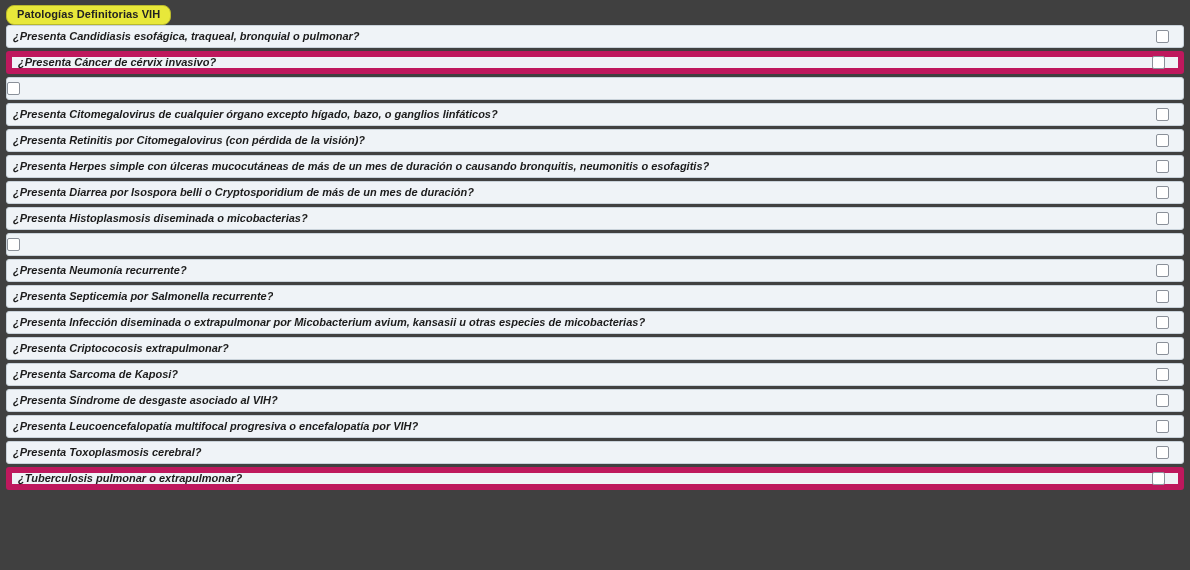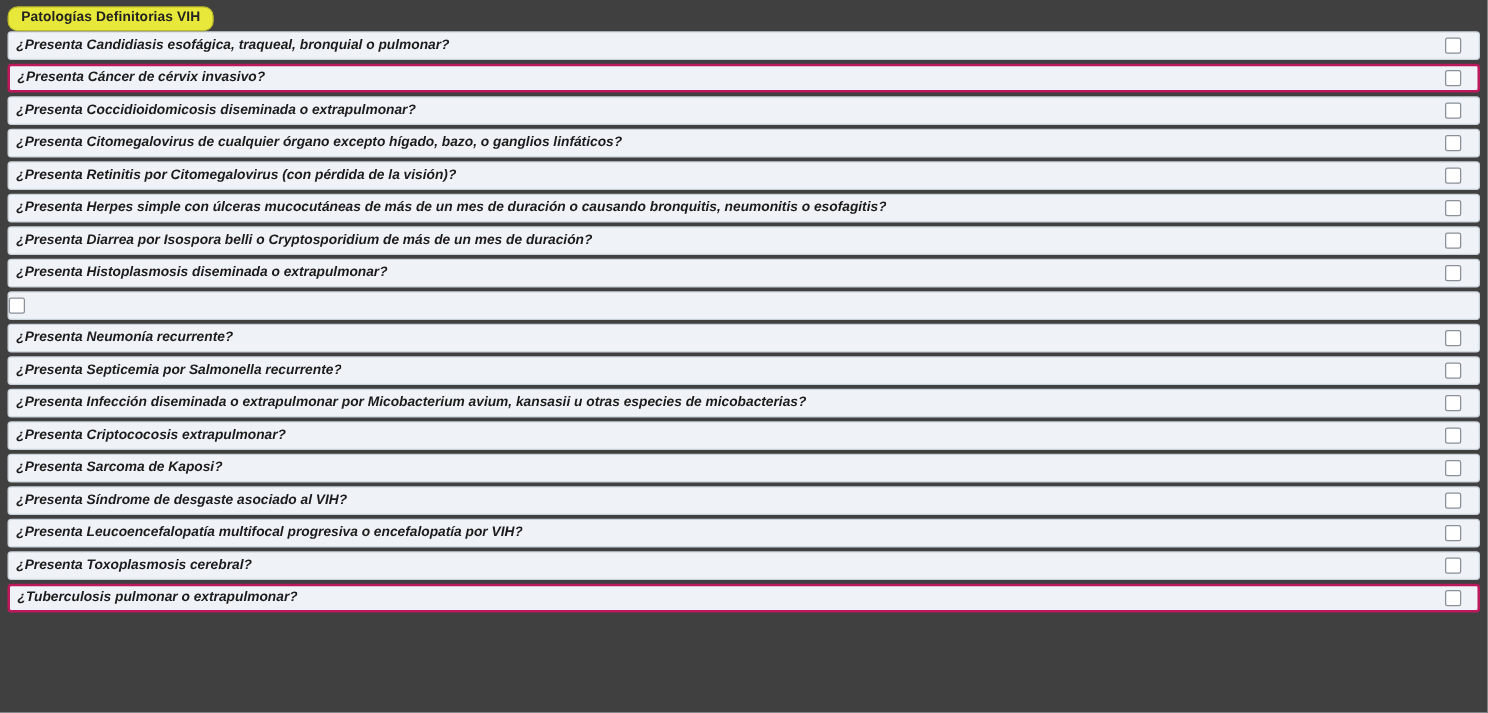--- a/index.html
+++ b/index.html
@@ -50,21 +50,21 @@
     margin: 3px 6px;
     height: 23px;
     background: #eff3f7;
     border: 1px solid #c9d2da;
     border-radius: 3px;
     display: flex;
     align-items: center;
     justify-content: space-between;
   }
   .row.highlight {
-    border: 2px solid #be185d;
+    border: 6px solid #be185d;
     background: #eff3f7;
   }
   .row-label {
     padding-left: 6px;
     font-size: 11px;
     font-weight: bold;
     color: #1b1b1b;
     white-space: nowrap;
     overflow: hidden;
     text-overflow: ellipsis;
@@ -93,41 +93,40 @@
   <div class="rows">
       <div class="row">
         <div class="row-label">¿Presenta Candidiasis esofágica, traqueal, bronquial o pulmonar?</div>
         <div class="checkbox"></div>
       </div>
       <div class="row highlight">
         <div class="row-label">¿Presenta Cáncer de cérvix invasivo?</div>
         <div class="checkbox"></div>
       </div>
       <div class="row">
-        <div class="row-label">¿Presenta Coccidioidomicosis diseminada o extrapulmonar?</div>
         <div class="checkbox"></div>
       </div>
       <div class="row">
         <div class="row-label">¿Presenta Citomegalovirus de cualquier órgano excepto hígado, bazo, o ganglios linfáticos?</div>
         <div class="checkbox"></div>
       </div>
       <div class="row">
         <div class="row-label">¿Presenta Retinitis por Citomegalovirus (con pérdida de la visión)?</div>
         <div class="checkbox"></div>
       </div>
       <div class="row">
         <div class="row-label">¿Presenta Herpes simple con úlceras mucocutáneas de más de un mes de duración o causando bronquitis, neumonitis o esofagitis?</div>
         <div class="checkbox"></div>
       </div>
       <div class="row">
         <div class="row-label">¿Presenta Diarrea por Isospora belli o Cryptosporidium de más de un mes de duración?</div>
         <div class="checkbox"></div>
       </div>
       <div class="row">
-        <div class="row-label">¿Presenta Histoplasmosis diseminada o extrapulmonar?</div>
+        <div class="row-label">¿Presenta Histoplasmosis diseminada o micobacterias?</div>
         <div class="checkbox"></div>
       </div>
       <div class="row">
         <div class="checkbox"></div>
       </div>
       <div class="row">
         <div class="row-label">¿Presenta Neumonía recurrente?</div>
         <div class="checkbox"></div>
       </div>
       <div class="row">

